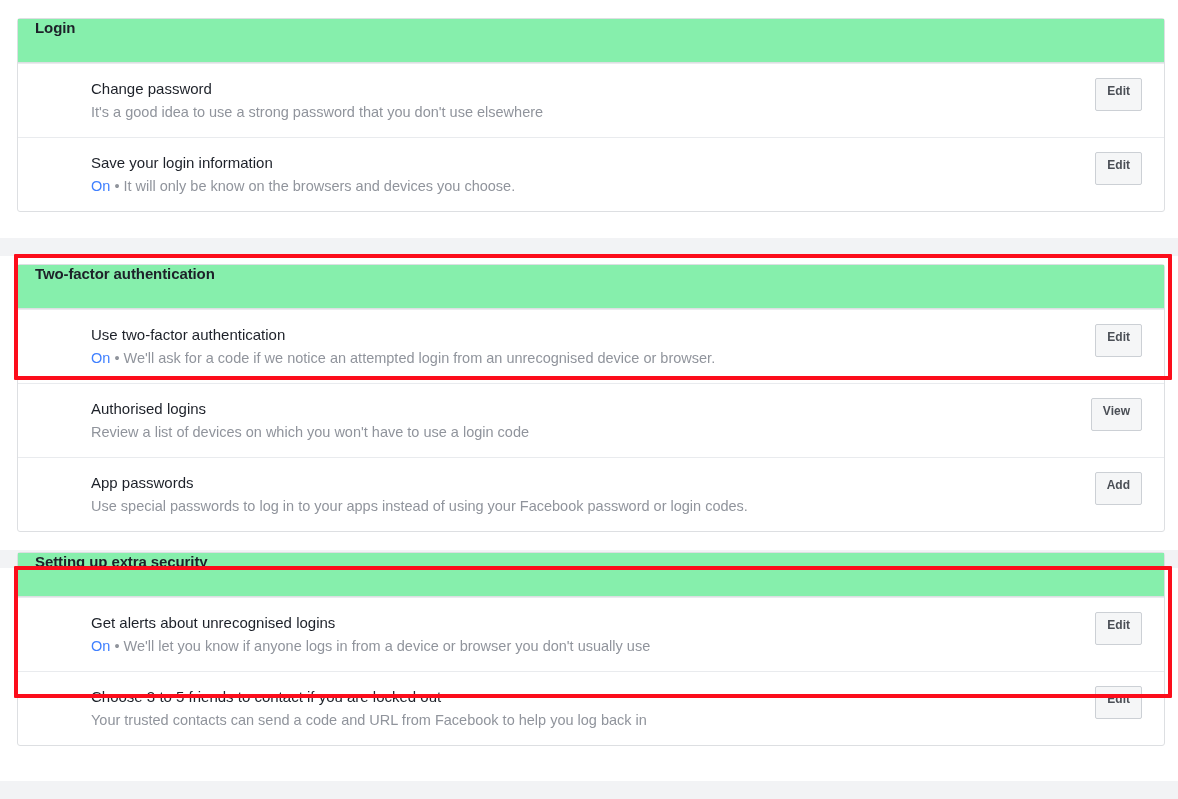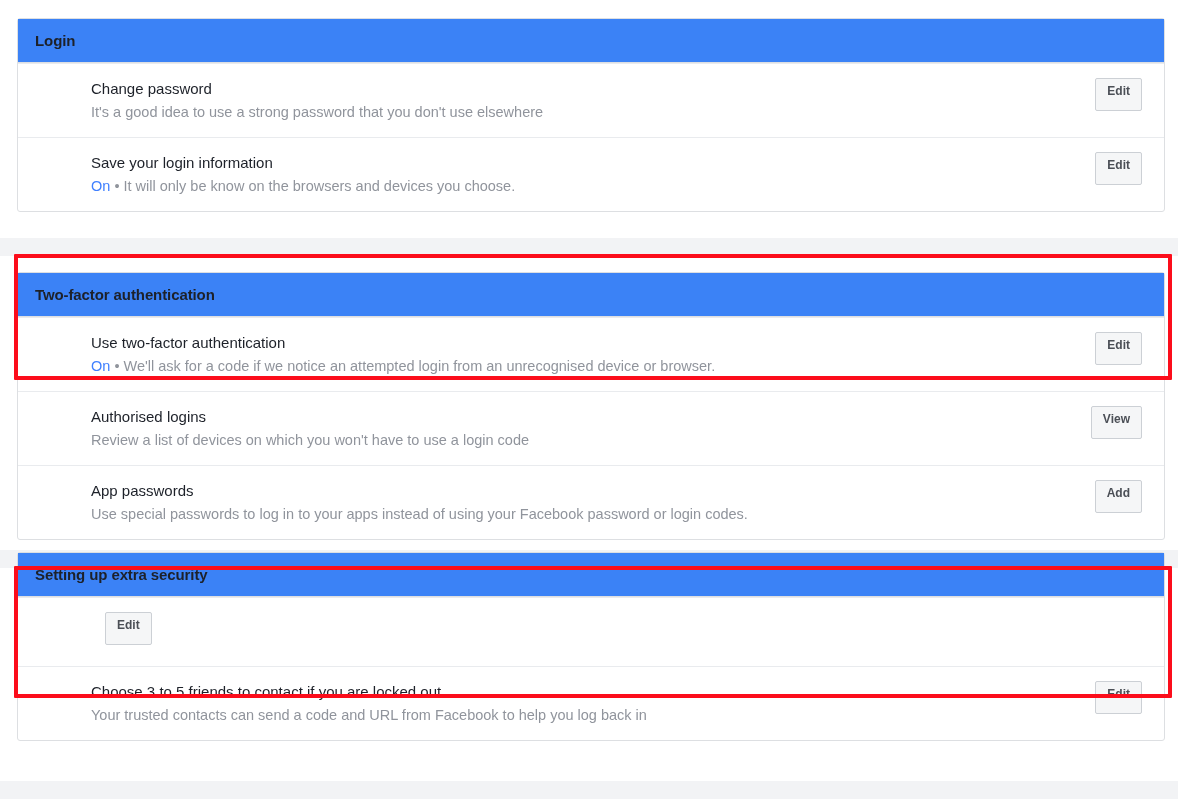--- a/index.html
+++ b/index.html
@@ -29,24 +29,23 @@
     left: 17px;
     width: 1148px;
     background: #ffffff;
     border: 1px solid #dddfe2;
     border-radius: 3px;
     box-sizing: border-box;
   }
 
   .section-header {
     height: 44px;
-    background: #3b82f6;
+    background: #86efac;
     border-bottom: 1px solid #dddfe2;
     display: flex;
-    align-items: center;
     padding-left: 17px;
     box-sizing: border-box;
   }
   .section-header-title {
     font-size: 15px;
     font-weight: bold;
     color: #1d2129;
     letter-spacing: -0.1px;
   }
 
@@ -153,21 +152,21 @@
         <div class="row-desc">
           <span class="state-on">On</span>
           <span class="sep-dot">•</span>
           <span>It will only be know on the browsers and devices you choose.</span>
         </div>
       </div>
       <button class="action-btn">Edit</button>
     </div>
   </div>
 
-  <div class="card" style="top:272px;">
+  <div class="card" style="top:264px;">
     <div class="section-header">
       <span class="section-header-title">Two-factor authentication</span>
     </div>
 
     <div class="row">
       <div class="row-text">
         <div class="row-title">Use two-factor authentication</div>
         <div class="row-desc">
           <span class="state-on">On</span>
           <span class="sep-dot">•</span>
@@ -197,20 +196,28 @@
       <button class="action-btn">Add</button>
     </div>
   </div>
 
   <div class="card" style="top:552px;">
     <div class="section-header">
       <span class="section-header-title">Setting up extra security</span>
     </div>
 
     <div class="row">
+      <div class="row-text">
+        <div class="row-title">Get alerts about unrecognised logins</div>
+        <div class="row-desc">
+          <span class="state-on">On</span>
+          <span class="sep-dot">•</span>
+          <span>We'll let you know if anyone logs in from a device or browser you don't usually use</span>
+        </div>
+      </div>
       <button class="action-btn">Edit</button>
     </div>
 
     <div class="row">
       <div class="row-text">
         <div class="row-title">Choose 3 to 5 friends to contact if you are locked out</div>
         <div class="row-desc">
           <span>Your trusted contacts can send a code and URL from Facebook to help you log back in</span>
         </div>
       </div>

